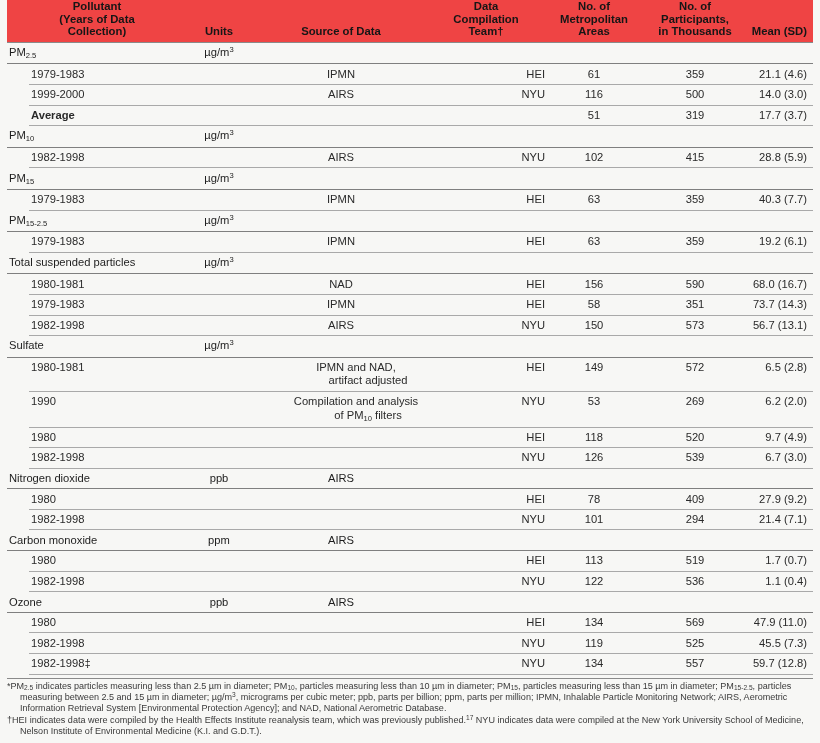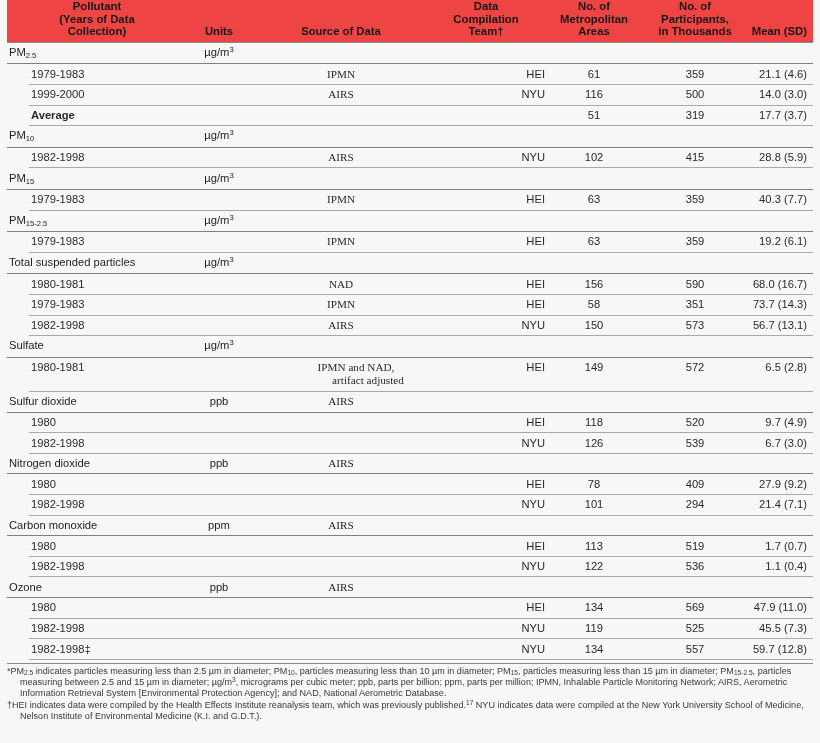--- a/index.html
+++ b/index.html
@@ -78,21 +78,21 @@
   }
   tr.section td.poll { padding-left: 2px; text-align: left; }
 
   
   tr.sub td.poll {
     padding-left: 24px;
     text-align: left;
   }
 
   td.unit   { text-align: center; }
-  td.src    { text-align: center; font-family: Liberation Serif, serif; }
+  td.src    { text-align: center; }
   td.team   { text-align: right; }
   td.metro  { text-align: center; }
   td.part   { text-align: center; }
   td.mean   { text-align: right; padding-right: 6px; white-space: nowrap; }
 
   
   .src-multi { text-align: left; padding-left: 30px; line-height: 13.4px; }
   .src-multi .l2 { padding-left: 24px; }
 
   sub { font-size: 7.6px; vertical-align: baseline; position: relative; top: 2px; }
@@ -309,28 +309,31 @@
           <td class="unit"></td>
           <td class="src src-multi">
             <div>IPMN and NAD,</div>
             <div class="l2">artifact adjusted</div>
           </td>
           <td class="team">HEI</td>
           <td class="metro">149</td>
           <td class="part">572</td>
           <td class="mean">6.5 (2.8)</td>
         </tr>
-        <tr class="section">
-          <td class="poll">Sulfur dioxide</td>
-          <td class="unit">ppb</td>
-          <td class="src">AIRS</td>
-          <td class="team"></td>
-          <td class="metro"></td>
-          <td class="part"></td>
-          <td class="mean"></td>
+        <tr class="sub">
+          <td class="poll" style="position: relative;">1990<span style="position: absolute; left: 0px; bottom: -1px; width: 22px; height: 2px; background: rgb(247, 247, 245);"></span></td>
+          <td class="unit"></td>
+          <td class="src src-multi">
+            <div>Compilation and analysis</div>
+            <div class="l2">of PM<sub>10</sub> filters</div>
+          </td>
+          <td class="team">NYU</td>
+          <td class="metro">53</td>
+          <td class="part">269</td>
+          <td class="mean">6.2 (2.0)</td>
         </tr>
         <tr class="sub">
           <td class="poll" style="position: relative;">1980<span style="position: absolute; left: 0px; bottom: -1px; width: 22px; height: 2px; background: rgb(247, 247, 245);"></span></td>
           <td class="unit"></td>
           <td class="src"></td>
           <td class="team">HEI</td>
           <td class="metro">118</td>
           <td class="part">520</td>
           <td class="mean">9.7 (4.9)</td>
         </tr>

